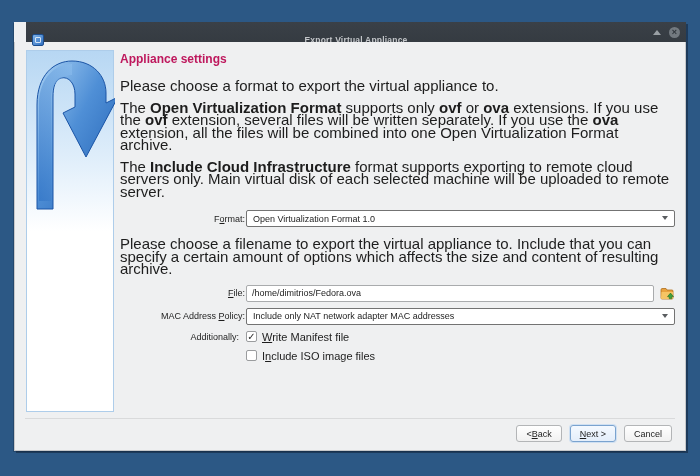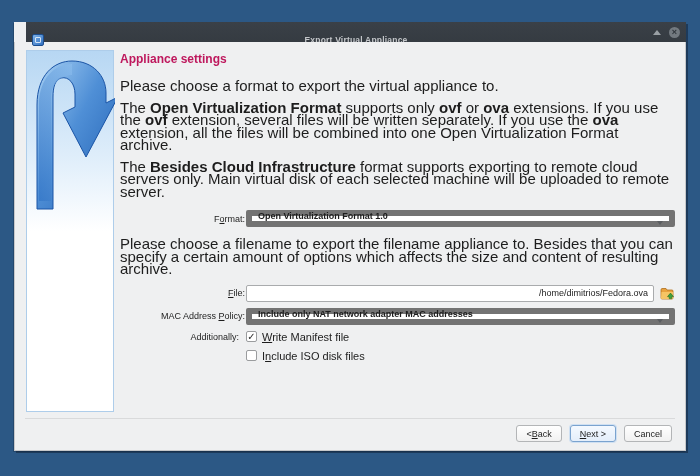--- a/index.html
+++ b/index.html
@@ -41,27 +41,27 @@
   }
   .side-panel svg { position:absolute; left:0; top:0; }
 
   
   .content { position:absolute; left:103px; top:8px; width:557px; }
   h1.page-title { font-size:12px; font-weight:bold; color:#be185d; margin:2px 0 14px 2px; }
   .para { font-size:15px; color:#1d1d1d; line-height:12.5px; margin:0 2px 9px 2px; }
   .row { display:flex; align-items:center; margin:0 0 6px 0; }
   .row .lbl { width:128px; text-align:right; font-size:9px; color:#1d1d1d; padding-right:1px; flex:none; }
   .combo {
-    flex:1; height:17px; background:#ffffff; border:6px solid #737373; border-radius:2px;
-    font-size:9px; color:#1d1d1d; display:flex; align-items:flex-end; padding:0 6px; position:relative;font-weight:bold;
+    flex:1; height:17px; background:#ffffff; border:1px solid #737373; border-radius:2px;
+    font-size:9px; color:#1d1d1d; display:flex; align-items:center; padding:0 6px; position:relative;
   }
   .combo .arrow { position:absolute; right:6px; top:5px; width:0; height:0; border-left:3.5px solid transparent; border-right:3.5px solid transparent; border-top:4px solid #5a5d60; }
   .text-input {
     flex:1; height:17px; background:#ffffff; border:1px solid #a9abad; border-radius:2px;
-    font-size:9px; color:#1d1d1d; padding:0 5px; font-family:"Liberation Sans","DejaVu Sans",sans-serif; outline:none;text-align:right;
+    font-size:9px; color:#1d1d1d; padding:0 5px; font-family:"Liberation Sans","DejaVu Sans",sans-serif; outline:none;
   }
   .file-btn { flex:none; width:17px; height:17px; margin-left:4px; border:1px solid transparent; border-radius:2px; display:flex; align-items:center; justify-content:center; background:transparent; }
   .gap-row { margin-top:11px; }
   .check-row { display:flex; align-items:center; margin:0 0 7px 0; }
   .check-row .lbl { width:128px; text-align:right; font-size:9px; color:#1d1d1d; padding-right:7px; flex:none; }
   .checkbox { width:11px; height:11px; border:1px solid #9a9c9e; border-radius:2px; background:#fff; margin-right:5px; font-size:10px; line-height:9px; text-align:center; color:#2b2b2b; flex:none; }
   .cb-label { font-size:11px; color:#1d1d1d; }
 
   
   .separator { position:absolute; left:10px; right:10px; bottom:31px; border-top:1px solid #d9dadb; }
@@ -107,31 +107,31 @@
         <path d="M10,158 L10,54 C10,24 27,10 45,10 C66,10 79,25 79,42 L79,52 L91,46 L59,106 L36,62 L48,56 L48,43 C48,33 42,25 34,27 C28,29 26,36 26,46 L26,158 Z" fill="url(#arrowGrad)" stroke="#1a54a6" stroke-width="1"></path>
         <path d="M12,150 L12,54 C12,27 28,13 45,13 L45,24 C34,24 24,33 24,46 L24,150 Z" fill="url(#arrowGrad2)" opacity="0.55"></path>
       </svg>
     </div>
 
     <div class="content">
       <h1 class="page-title">Appliance settings</h1>
 
       <p class="para"><span>Please choose a format to export the virtual appliance to.</span></p>
       <p class="para"><span>The </span><span style="font-weight: bold;">Open Virtualization Format</span><span> supports only </span><span style="font-weight: bold;">ovf</span><span> or </span><span style="font-weight: bold;">ova</span><span> extensions. If you use the </span><span style="font-weight: bold;">ovf</span><span> extension, several files will be written separately. If you use the </span><span style="font-weight: bold;">ova</span><span> extension, all the files will be combined into one Open Virtualization Format archive.</span></p>
-      <p class="para"><span>The </span><span style="font-weight: bold;">Besides Cloud Infrastructure</span><span> format supports exporting to remote cloud servers only. Main virtual disk of each selected machine will be uploaded to remote server.</span></p>
+      <p class="para"><span>The </span><span style="font-weight: bold;">Include Cloud Infrastructure</span><span> format supports exporting to remote cloud servers only. Main virtual disk of each selected machine will be uploaded to remote server.</span></p>
 
       <div class="row" style="margin-top:12px;">
         <div class="lbl"><span>F</span><span style="text-decoration: underline;">o</span><span>rmat:</span></div>
         <div class="combo">
           <span>Open Virtualization Format 1.0</span>
           <span class="arrow"></span>
         </div>
       </div>
 
-      <p class="para gap-row"><span>Please choose a filename to export the filename appliance to. Besides that you can specify a certain amount of options which affects the size and content of resulting archive.</span></p>
+      <p class="para gap-row"><span>Please choose a filename to export the virtual appliance to. Include that you can specify a certain amount of options which affects the size and content of resulting archive.</span></p>
 
       <div class="row" style="">
         <div class="lbl"><span style="text-decoration: underline;">F</span><span>ile:</span></div>
         <input class="text-input" type="text" value="/home/dimitrios/Fedora.ova" style="">
         <div class="file-btn">
           <svg width="14" height="13" viewBox="0 0 14 13">
             <path d="M1,3 L1,11 Q1,12 2,12 L12,12 Q13,12 13,11 L13,4 Q13,3 12,3 L7,3 L6,1.5 L2,1.5 Q1,1.5 1,3 Z" fill="#e9a23e" stroke="#b06f1a" stroke-width="0.8"></path>
             <path d="M1.5,5 L13,5 L13,11 Q13,12 12,12 L2,12 Q1,12 1,11 Z" fill="#f6c464"></path>
             <path d="M10.5,11.5 L7.5,8 L9.2,8 L9.2,6 L11.8,6 L11.8,8 L13.5,8 Z" fill="#3f9e3f" stroke="#1f6e1f" stroke-width="0.6" transform="rotate(180 10.5 8.8)"></path>
           </svg>
@@ -148,21 +148,21 @@
 
       <div class="check-row" style="margin-top:3px;">
         <div class="lbl"><span>Additionally:</span></div>
         <div class="checkbox">✓</div>
         <div class="cb-label"><span style="text-decoration: underline;">W</span><span>rite Manifest file</span></div>
       </div>
 
       <div class="check-row" style="margin-top:4px;">
         <div class="lbl"></div>
         <div class="checkbox"></div>
-        <div class="cb-label"><span>I</span><span style="text-decoration: underline;">n</span><span>clude ISO disk files</span></div>
+        <div class="cb-label"><span>I</span><span style="text-decoration: underline;">n</span><span>clude ISO image files</span></div>
       </div>
     </div>
 
     <div class="separator"></div>
 
     <div class="button-bar">
       <button class="btn">
           <span>&lt; </span>
           <span style="text-decoration: underline;">B</span>
           <span>ack</span>

